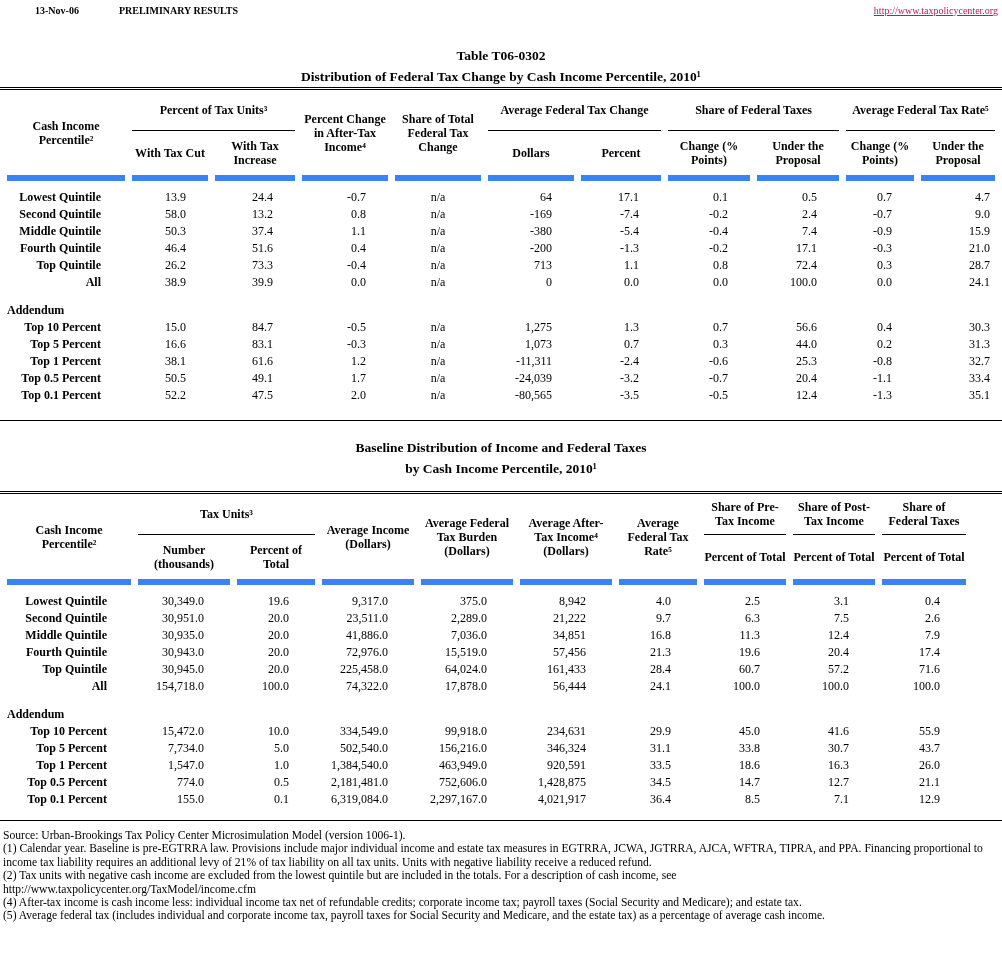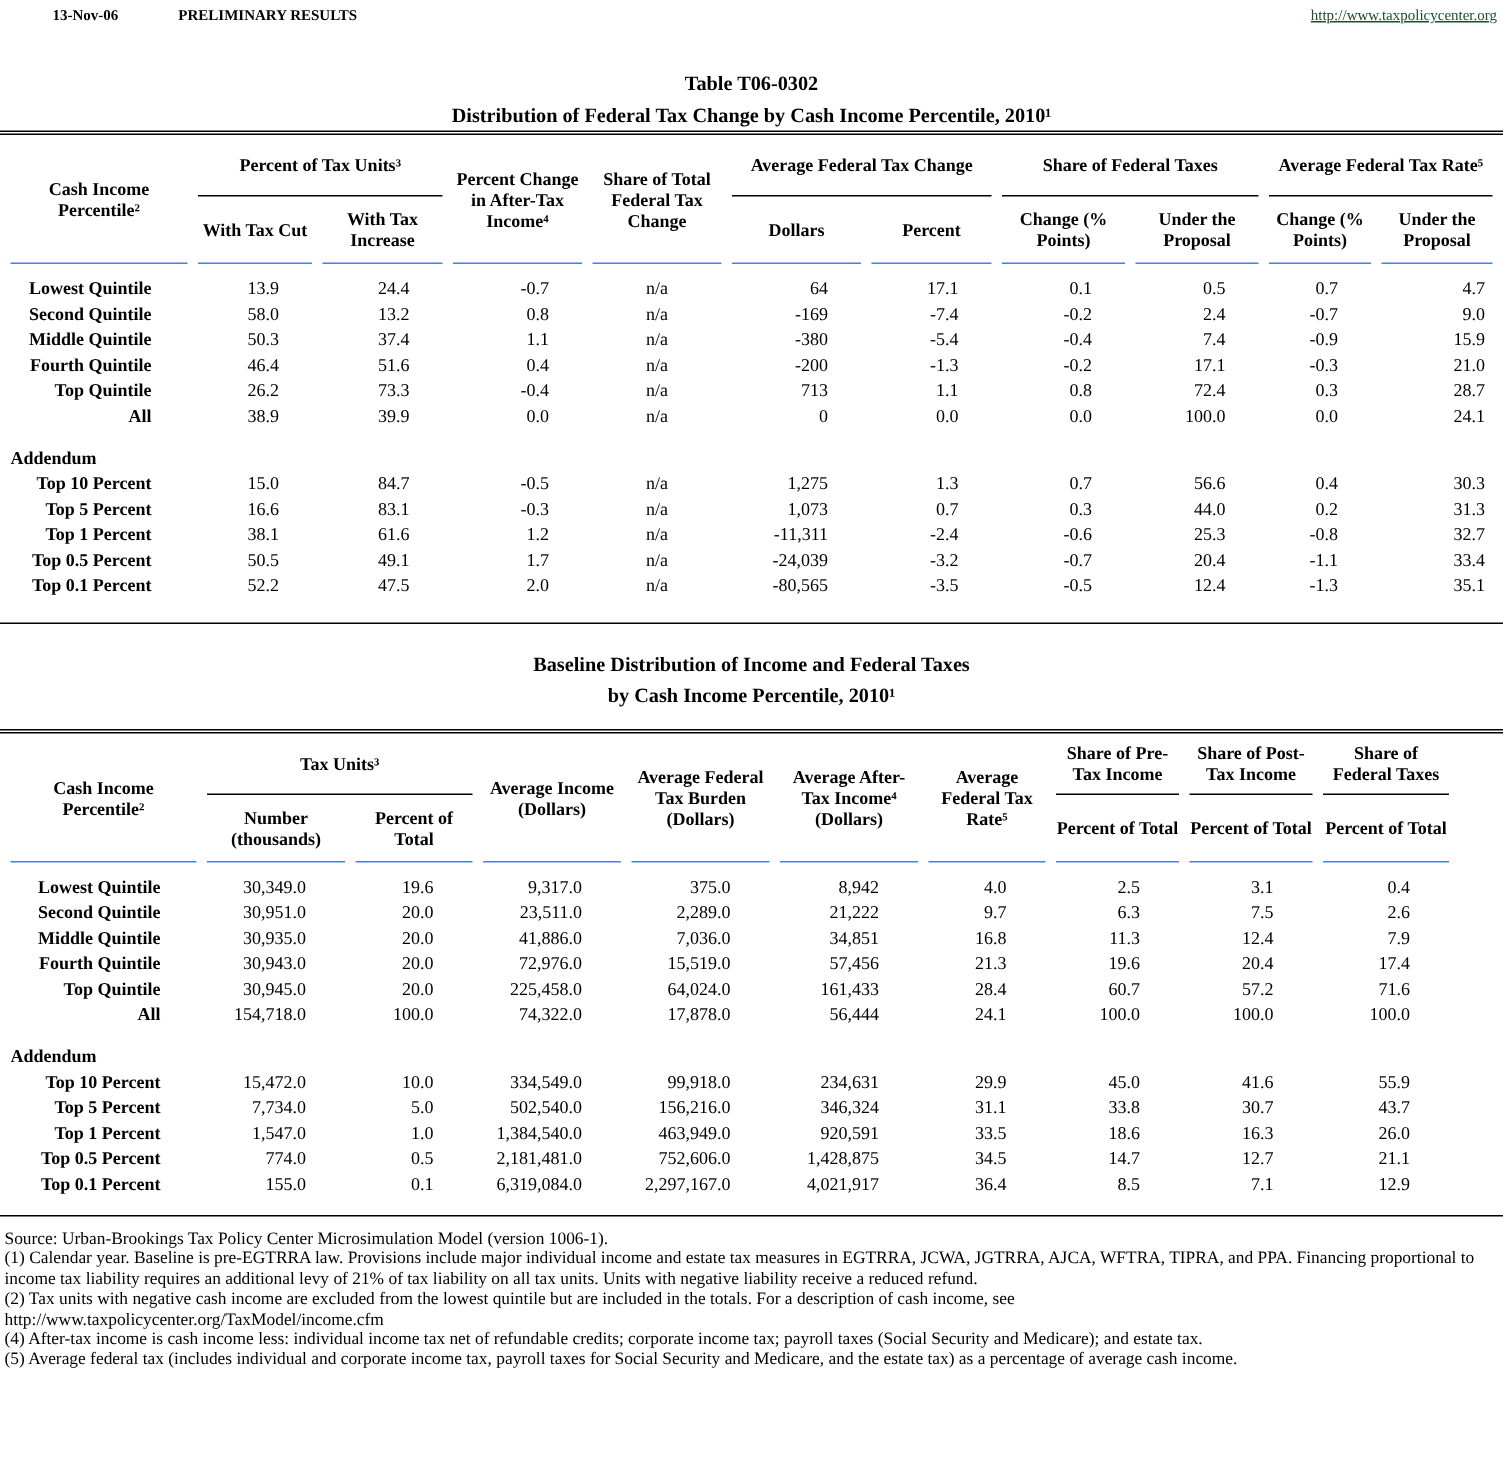--- a/index.html
+++ b/index.html
@@ -5,42 +5,42 @@
   html,body { margin:0; padding:0; }
   body {
     width:1002px; height:979px; background:#ffffff; color:#000;
     font-family:"Liberation Serif","DejaVu Serif",serif;
     overflow:hidden;
   }
   
   .topbar { display:flex; align-items:flex-start; padding:5px 4px 0 35px; font-size:10px; }
   .topbar .date { font-weight:bold; }
   .topbar .status { font-weight:bold; margin-left:40px; }
-  .topbar .link { margin-left:auto; color:#14532d; text-decoration:underline;padding-left:35px; }
+  .topbar .link { margin-left:auto; color:#be185d; text-decoration:underline;padding-left:35px; }
   
   .titleblock { text-align:center; font-weight:bold; font-size:13.5px; line-height:21px; }
   .titleblock.first { margin-top:29px; }
   .titleblock.second { margin-top:16px; margin-bottom:12px; }
   
   table.data {
     width:1002px; table-layout:fixed;
     border-collapse:separate; border-spacing:7px 0;
     font-size:12px;
     border-top:3px double #000; border-bottom:1px solid #000;
     margin:0;
   }
   table.data td { overflow:hidden; }
   thead td {
     font-weight:bold; text-align:center; vertical-align:middle;
     line-height:14px; padding:1px 0;
   }
   thead tr.r1 td { height:38px; }
   thead tr.r2 td { height:42px; }
   td.grp { border-bottom:1px solid #000; }
-  td.hb  { border-bottom:1px solid #3b82f6; }
+  td.hb  { border-bottom:6px solid #3b82f6; }
   tbody tr { height:17px; }
   tbody td { padding:0; line-height:17px; vertical-align:bottom; }
   td.rowlabel { font-weight:bold; text-align:right; padding-right:24px; white-space:nowrap; }
   td.num { text-align:right; padding-right:22px; white-space:nowrap; }
   table.t2 td.num { padding-right:26px; }
   td.num.na { text-align:center; padding-right:0; }
   table.t1 tbody td:last-child.num { padding-right:5px; }
   td.addendum { font-weight:bold; text-align:left; }
   tr.sp8 { height:8px; }  tr.sp10 { height:11px; }  tr.sp16 { height:16px; }  tr.sp12 { height:12px; }
   

